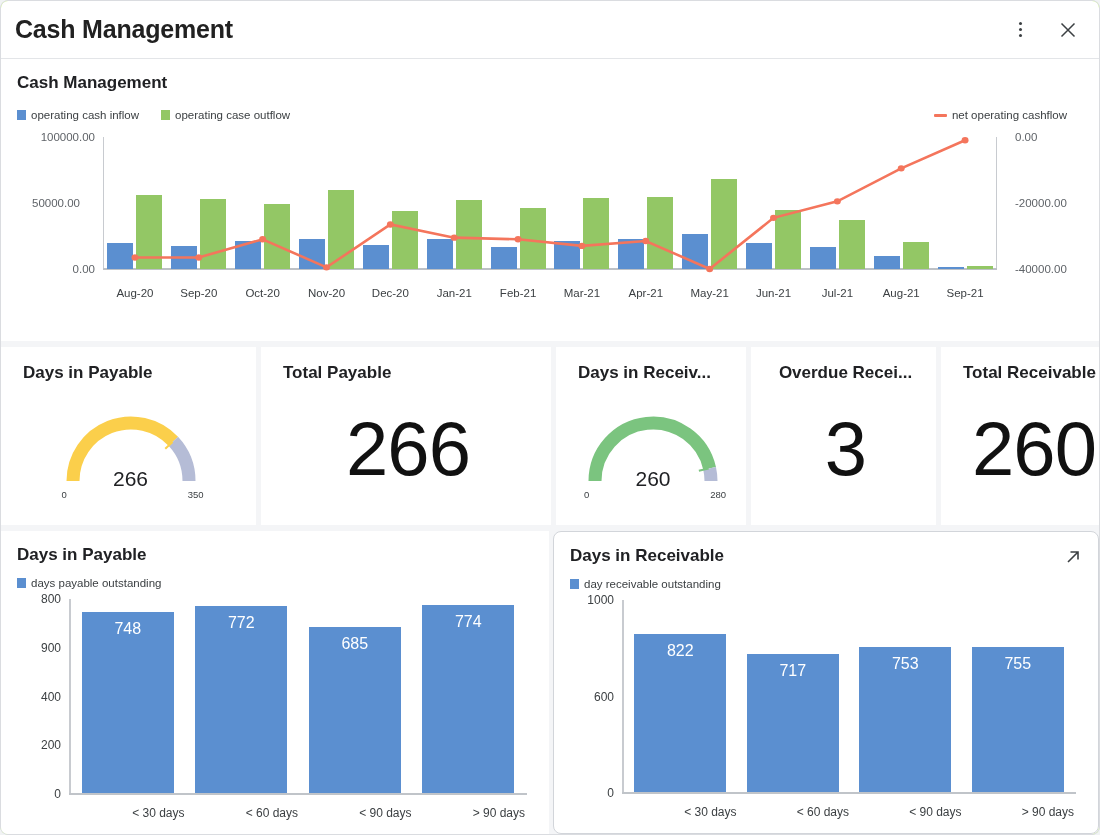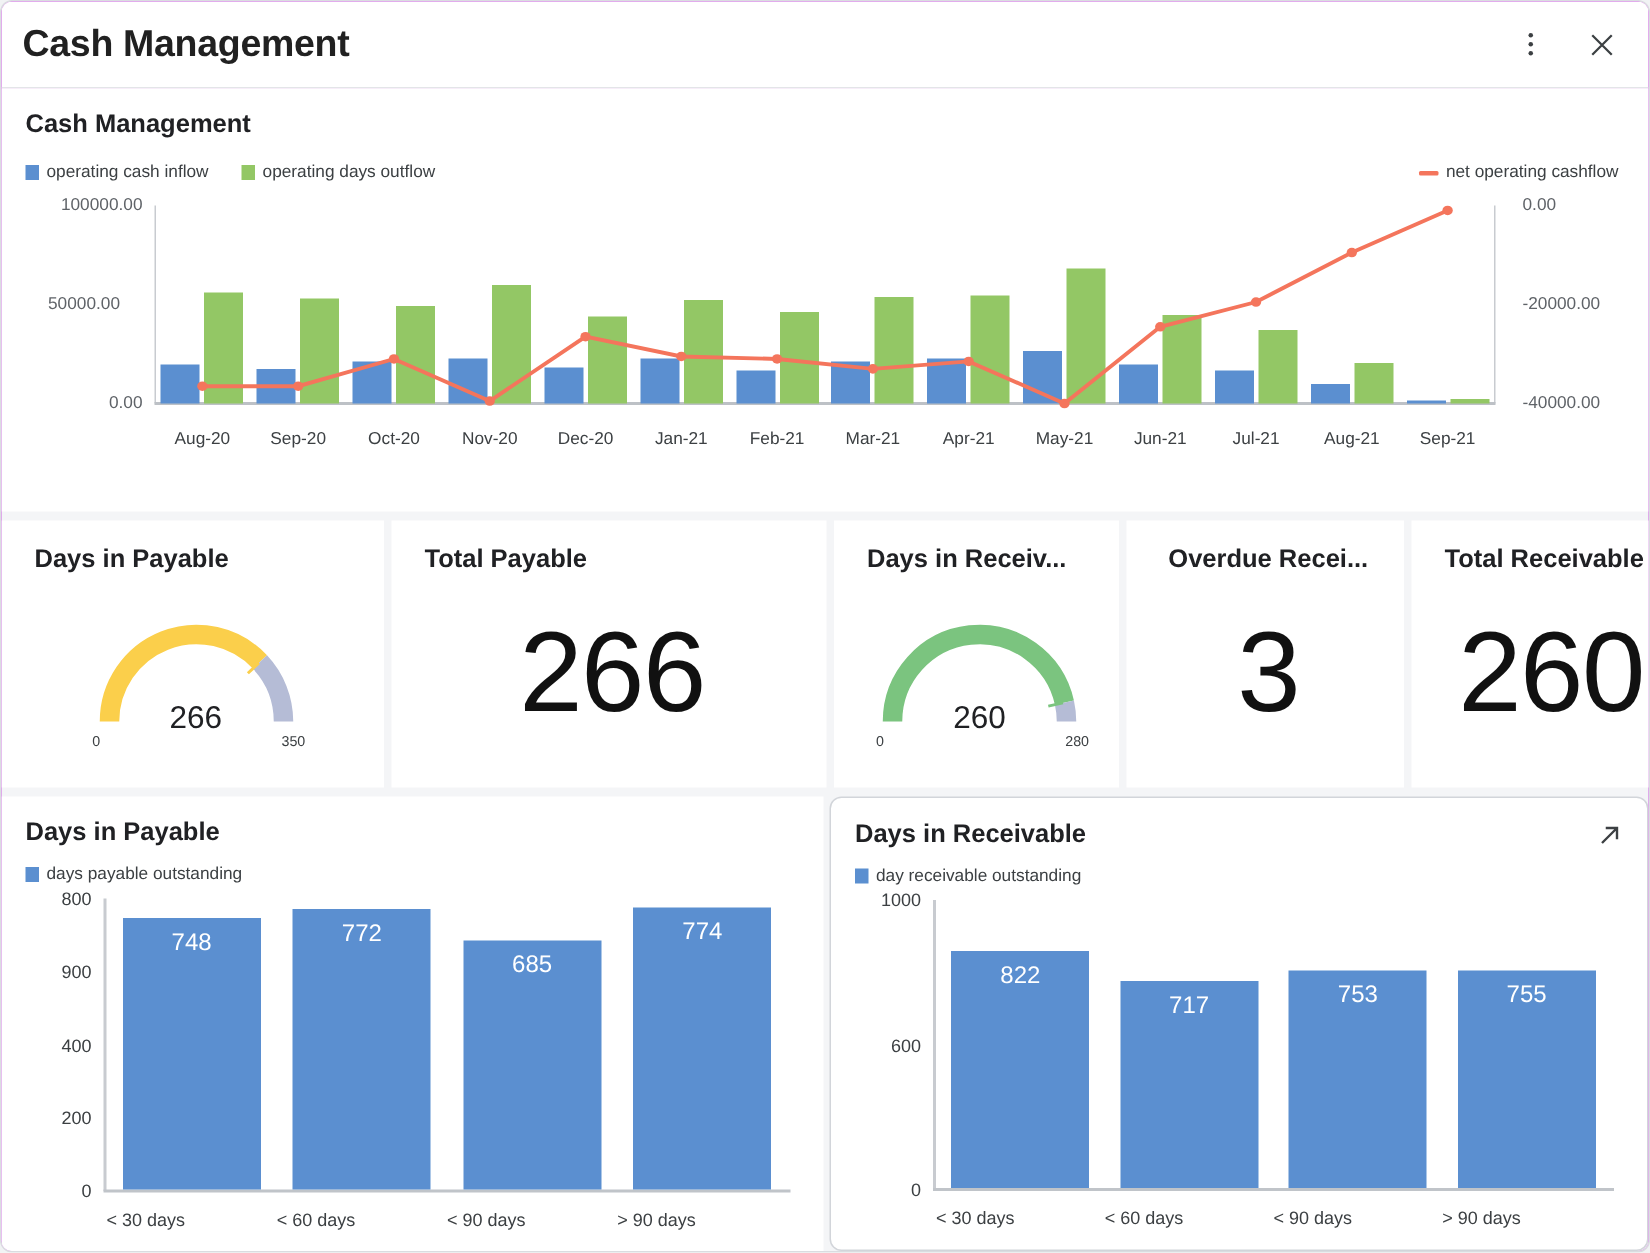--- a/index.html
+++ b/index.html
@@ -4,21 +4,21 @@
 <style>
   * { box-sizing: border-box; margin: 0; padding: 0; }
   html, body {
     width: 1100px; height: 835px;
     font-family: "Liberation Sans", sans-serif;
     background: #f1f3f4;
     overflow: hidden;
   }
   .app {
     width: 1100px; height: 835px;
-    background: #d946ef;
+    background: #bef264;
     border: 1px solid #dadce0;
     border-radius: 8px;
     display: flex; flex-direction: column;
     overflow: hidden;
   }
 
   
   .win-header {
     height: 58px; flex: 0 0 58px;
     background: #ffffff;
@@ -53,21 +53,21 @@
   
   .row-main { height: 282px; flex: 0 0 282px; padding: 14px 16px 4px 16px; }
   .panel-title { font-size: 17px; font-weight: bold; color: #202124; }
   .legend-row {
     display: flex; align-items: center; margin-top: 14px; height: 16px;
     font-size: 11.5px; color: #3c4043;
   }
   .legend-item { display: flex; align-items: center; gap: 5px; margin-right: 22px; }
   .lg-swatch { width: 9px; height: 10px; display: inline-block; }
   .lg-line { width: 13px; height: 3px; display: inline-block; border-radius: 1px; }
-  .legend-right { margin-left: auto; margin-right: 4px; }
+  .legend-right { margin-left: auto; margin-right: 16px; }
 
   .chart-area {
     position: relative; height: 180px; margin-top: 6px;
   }
   .plot {
     position: absolute; left: 86px; right: 86px; top: 8px; bottom: 40px;
   }
   .axis-line-l, .axis-line-r {
     position: absolute; top: 8px; bottom: 40px; width: 1px; background: #c8cbd0;
   }
@@ -144,21 +144,21 @@
             background: #c0c4c9; }
   .b-plot { position: absolute; left: 54px; right: 10px; top: 4px; bottom: 35px;
             display: flex; }
   .b-slot { flex: 1 1 0; display: flex; align-items: flex-end; justify-content: center; }
   .b-bar { width: 92px; background: #5b8fd0; position: relative; }
   .b-bar span {
     position: absolute; left: 0; right: 0; top: 8px; text-align: center;
     font-size: 16px; color: #ffffff;
   }
   .b-xlabels { position: absolute; left: 54px; right: 10px; bottom: 8px; display: flex; }
-  .b-xlabels span { flex: 1 1 0; text-align: left; font-size: 12px; color: #3c4043; }
+  .b-xlabels span { flex: 1 1 0; text-align: right; font-size: 12px; color: #3c4043; }
 </style>
 </head>
 <body>
 
 <div class="app">
 
   <div class="win-header">
     <div class="win-title">Cash Management</div>
     <div class="win-actions">
       <div class="icon-btn">
@@ -181,21 +181,21 @@
     <div class="card row-main">
       <div class="panel-title">Cash Management</div>
 
       <div class="legend-row">
         <div class="legend-item">
           <span class="lg-swatch" style="background:#5b8fd0"></span>
           <span>operating cash inflow</span>
         </div>
         <div class="legend-item">
           <span class="lg-swatch" style="background:#93c765"></span>
-          <span>operating days outflow</span>
+          <span>operating case outflow</span>
         </div>
         <div class="legend-item legend-right">
           <span class="lg-line" style="background:#f4755c"></span>
           <span>net operating cashflow</span>
         </div>
       </div>
 
       <div class="chart-area">
         <div class="axis-line-l"></div>
         <div class="axis-line-r"></div>

